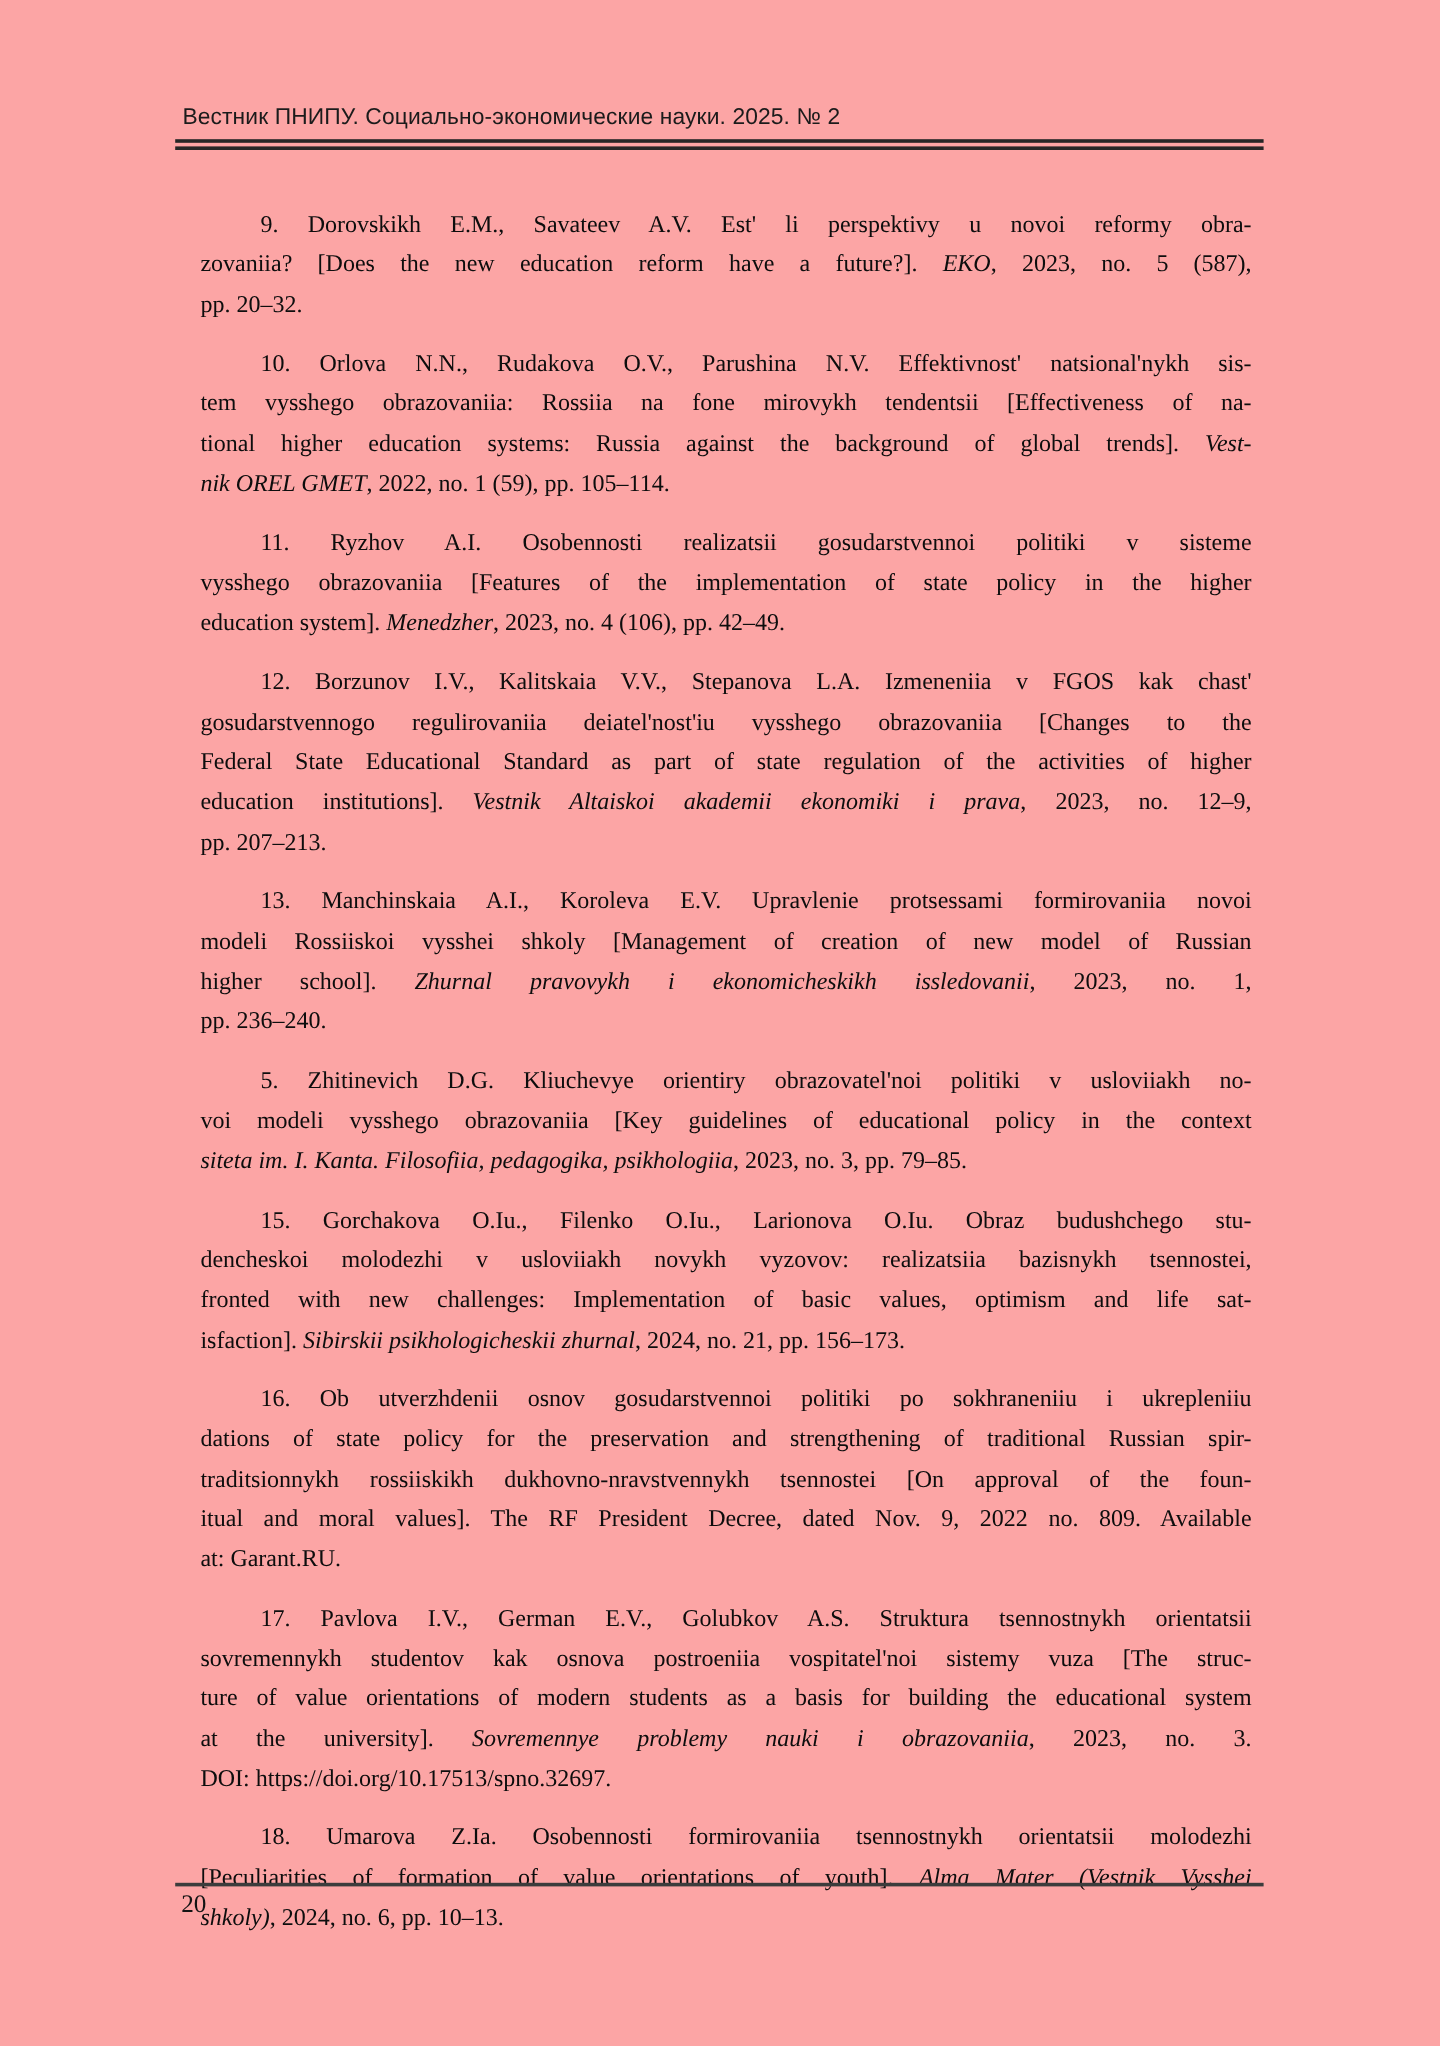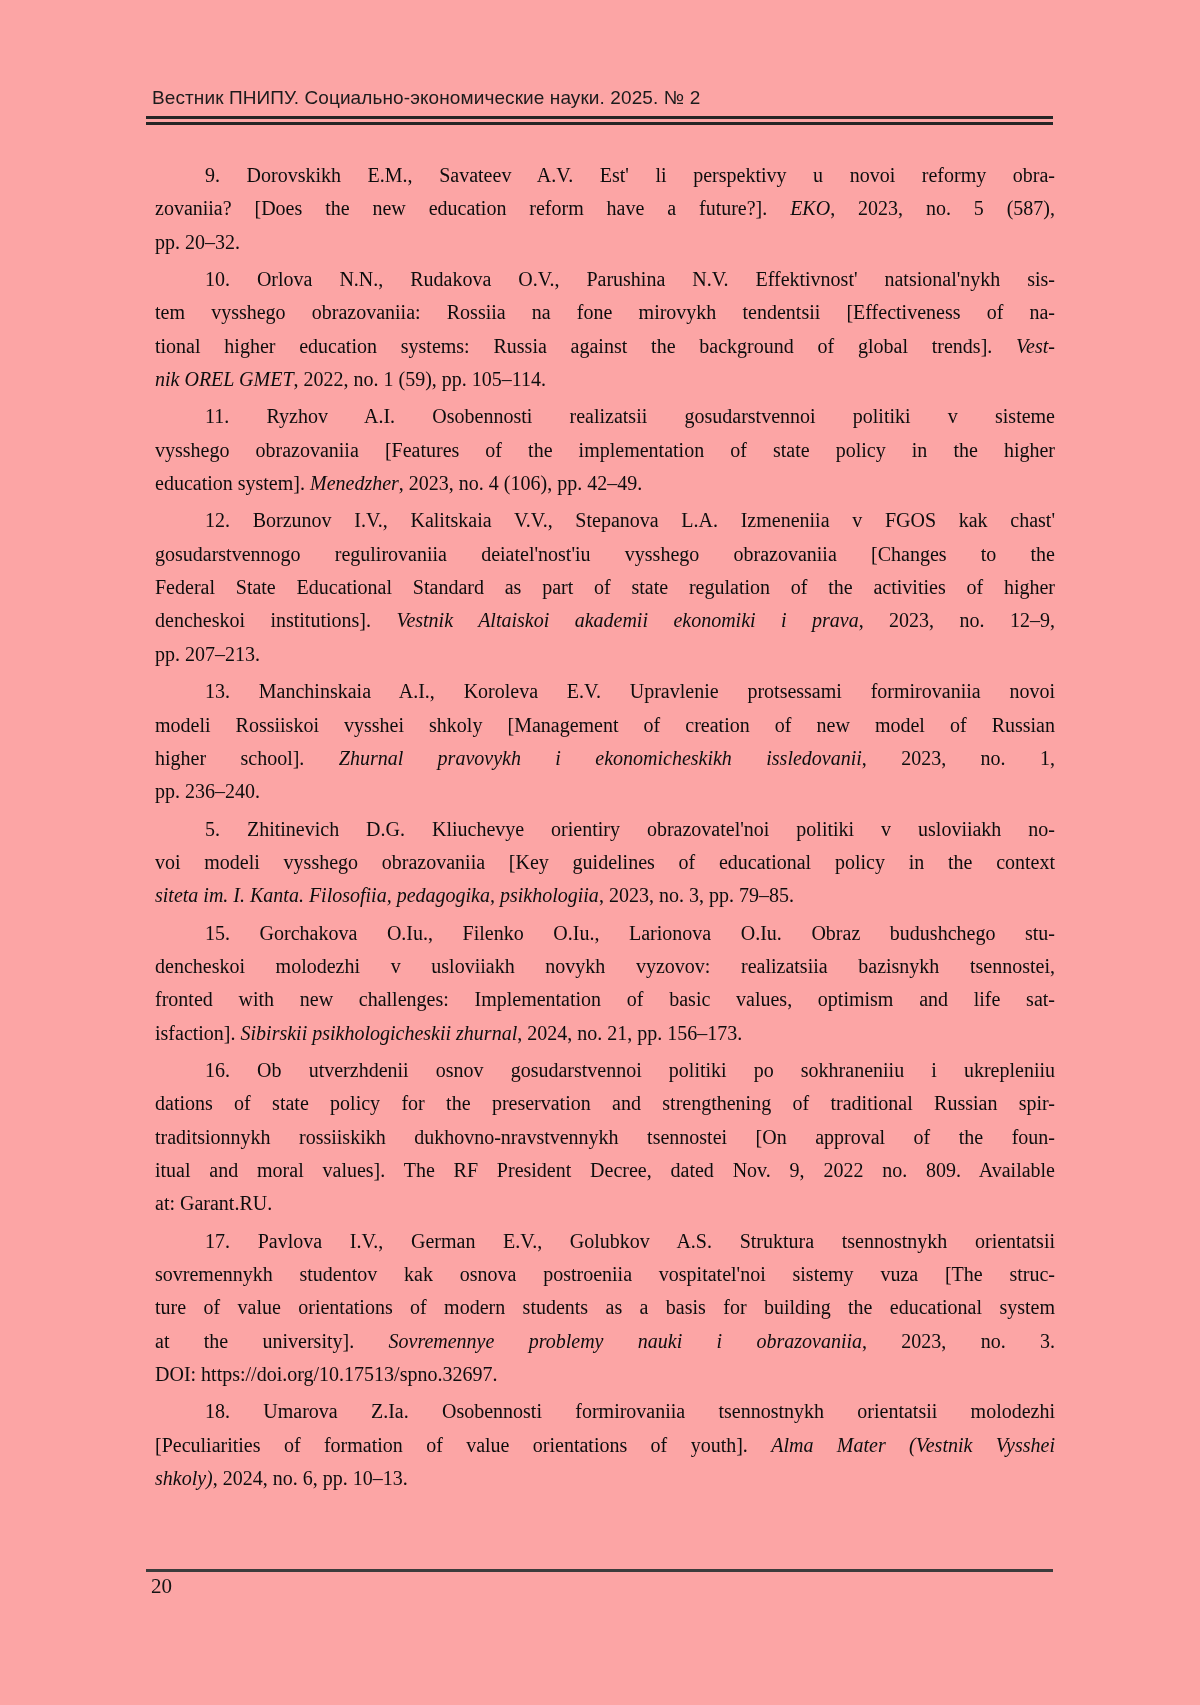--- a/index.html
+++ b/index.html
@@ -35,21 +35,21 @@
   .refs {
     position: absolute;
     left: 151px;
     top: 155px;
     width: 908px;
     font-family: "Liberation Serif", "DejaVu Serif", serif;
     font-size: 20px;
     line-height: 33.35px;
     color: #0d0d0d;
   }
-  .ref { margin: 4px; padding: 0; }
+  .ref { margin: 16px; padding: 0; }
   .tline {
     height: 33.35px;
     text-align: justify;
     text-align-last: justify;
     overflow: visible;
   }
   .tline.first { text-indent: 50px; }
   .tline.last  { text-align: left; text-align-last: left; }
   .tline i { font-style: italic; }
   .footer-rule {
@@ -90,21 +90,21 @@
       </div>
       <div class="ref">
         <div class="tline first"><span>11. Ryzhov A.I. Osobennosti realizatsii gosudarstvennoi politiki v sisteme</span></div>
         <div class="tline"><span>vysshego obrazovaniia [Features of the implementation of state policy in the higher</span></div>
         <div class="tline last"><span>education system]. </span><i>Menedzher</i><span>, 2023, no. 4 (106), pp. 42–49.</span></div>
       </div>
       <div class="ref">
         <div class="tline first"><span>12. Borzunov I.V., Kalitskaia V.V., Stepanova L.A. Izmeneniia v FGOS kak chast'</span></div>
         <div class="tline"><span>gosudarstvennogo regulirovaniia deiatel'nost'iu vysshego obrazovaniia [Changes to the</span></div>
         <div class="tline"><span>Federal State Educational Standard as part of state regulation of the activities of higher</span></div>
-        <div class="tline"><span>dencheskoi institutions]. </span><i>Vestnik Altaiskoi akademii ekonomiki i prava</i><span>, 2023, no. 12–9,</span></div>
+        <div class="tline"><span>education institutions]. </span><i>Vestnik Altaiskoi akademii ekonomiki i prava</i><span>, 2023, no. 12–9,</span></div>
         <div class="tline last"><span>pp. 207–213.</span></div>
       </div>
       <div class="ref">
         <div class="tline first"><span>13. Manchinskaia A.I., Koroleva E.V. Upravlenie protsessami formirovaniia novoi</span></div>
         <div class="tline"><span>modeli Rossiiskoi vysshei shkoly [Management of creation of new model of Russian</span></div>
         <div class="tline"><span>higher school]. </span><i>Zhurnal pravovykh i ekonomicheskikh issledovanii</i><span>, 2023, no. 1,</span></div>
         <div class="tline last"><span>pp. 236–240.</span></div>
       </div>
       <div class="ref">
         <div class="tline first"><span>5. Zhitinevich D.G. Kliuchevye orientiry obrazovatel'noi politiki v usloviiakh no-</span></div>

